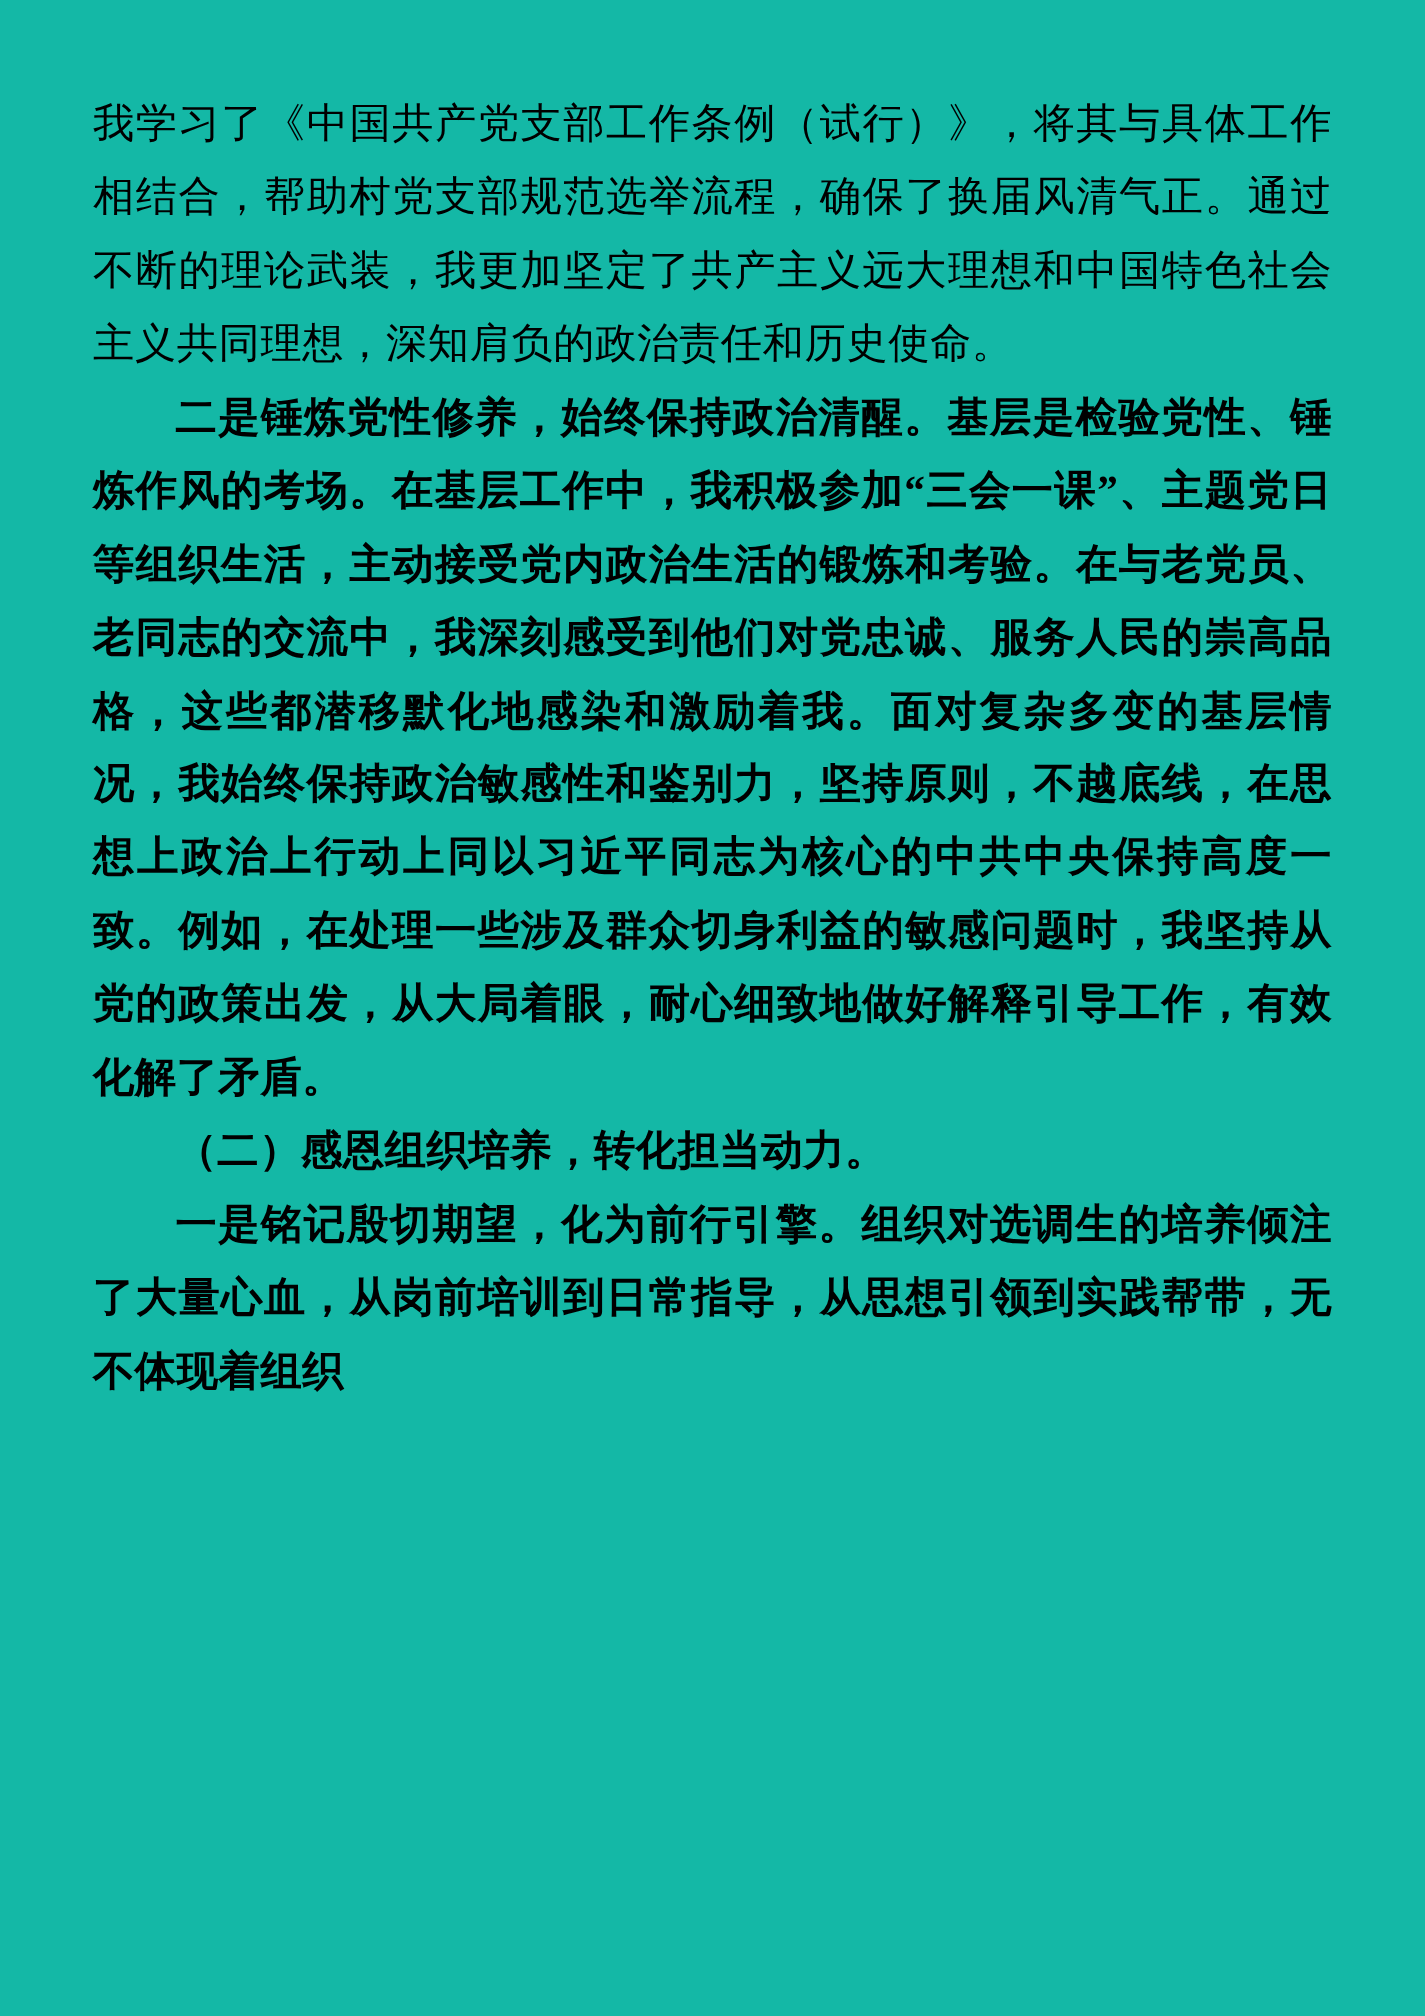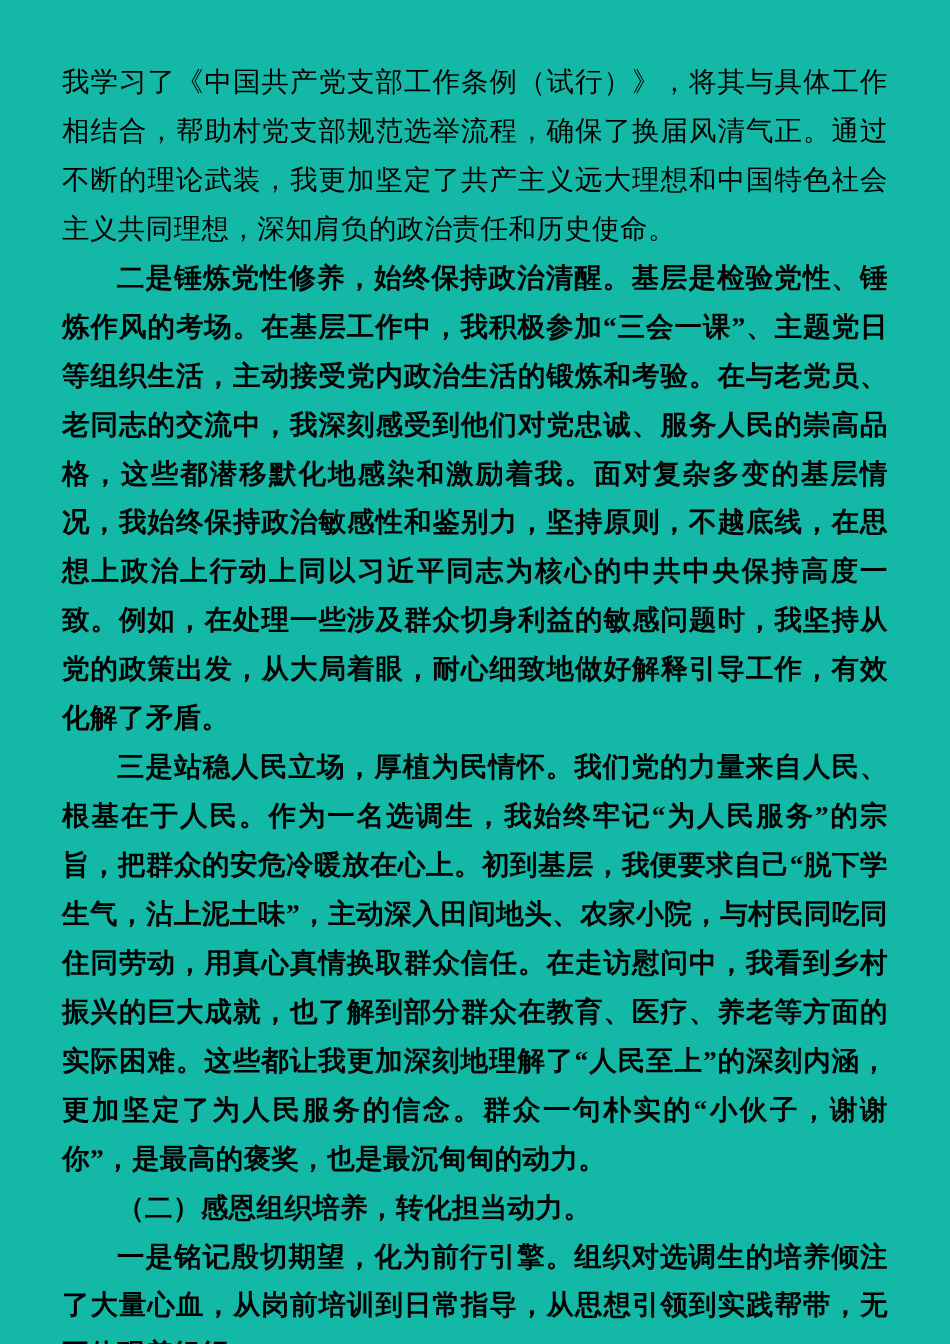--- a/index.html
+++ b/index.html
@@ -43,17 +43,16 @@
     font-family: Liberation Serif, serif;
   }
 </style>
 </head>
 <body>
 
 <div class="page">
   <div class="doc-body">
     <p class="para">我学习了《中国共产党支部工作条例（试行）》，将其与具体工作相结合，帮助村党支部规范选举流程，确保了换届风清气正。通过不断的理论武装，我更加坚定了共产主义远大理想和中国特色社会主义共同理想，深知肩负的政治责任和历史使命。</p>
     <p class="para indent2">二是锤炼党性修养，始终保持政治清醒。基层是检验党性、锤炼作风的考场。在基层工作中，我积极参加“三会一课”、主题党日等组织生活，主动接受党内政治生活的锻炼和考验。在与老党员、老同志的交流中，我深刻感受到他们对党忠诚、服务人民的崇高品格，这些都潜移默化地感染和激励着我。面对复杂多变的基层情况，我始终保持政治敏感性和鉴别力，坚持原则，不越底线，在思想上政治上行动上同以习近平同志为核心的中共中央保持高度一致。例如，在处理一些涉及群众切身利益的敏感问题时，我坚持从党的政策出发，从大局着眼，耐心细致地做好解释引导工作，有效化解了矛盾。</p>
-    <p class="para indent2">三是站稳人民立场，厚植为民情怀。我们党的力量来自人民、根基在于人民。作为一名选调生，我始终牢记“为人民服务”的宗旨，把群众的安危冷暖放在心上。初到基层，我便要求自己“脱下学生气，沾上泥土味”，主动深入田间地头、农家小院，与村民同吃同住同劳动，用真心真情换取群众信任。在走访慰问中，我看到乡村振兴的巨大成就，也了解到部分群众在教育、医疗、养老等方面的实际困难。这些都让我更加深刻地理解了“人民至上”的深刻内涵，更加坚定了为人民服务的信念。群众一句朴实的“小伙子，谢谢你”，是最高的褒奖，也是最沉甸甸的动力。</p>
     <p class="para heading">（二）感恩组织培养，转化担当动力。</p>
     <p class="para indent2">一是铭记殷切期望，化为前行引擎。组织对选调生的培养倾注了大量心血，从岗前培训到日常指导，从思想引领到实践帮带，无不体现着组织</p>
   </div>
 </div>
 
 </body></html>

